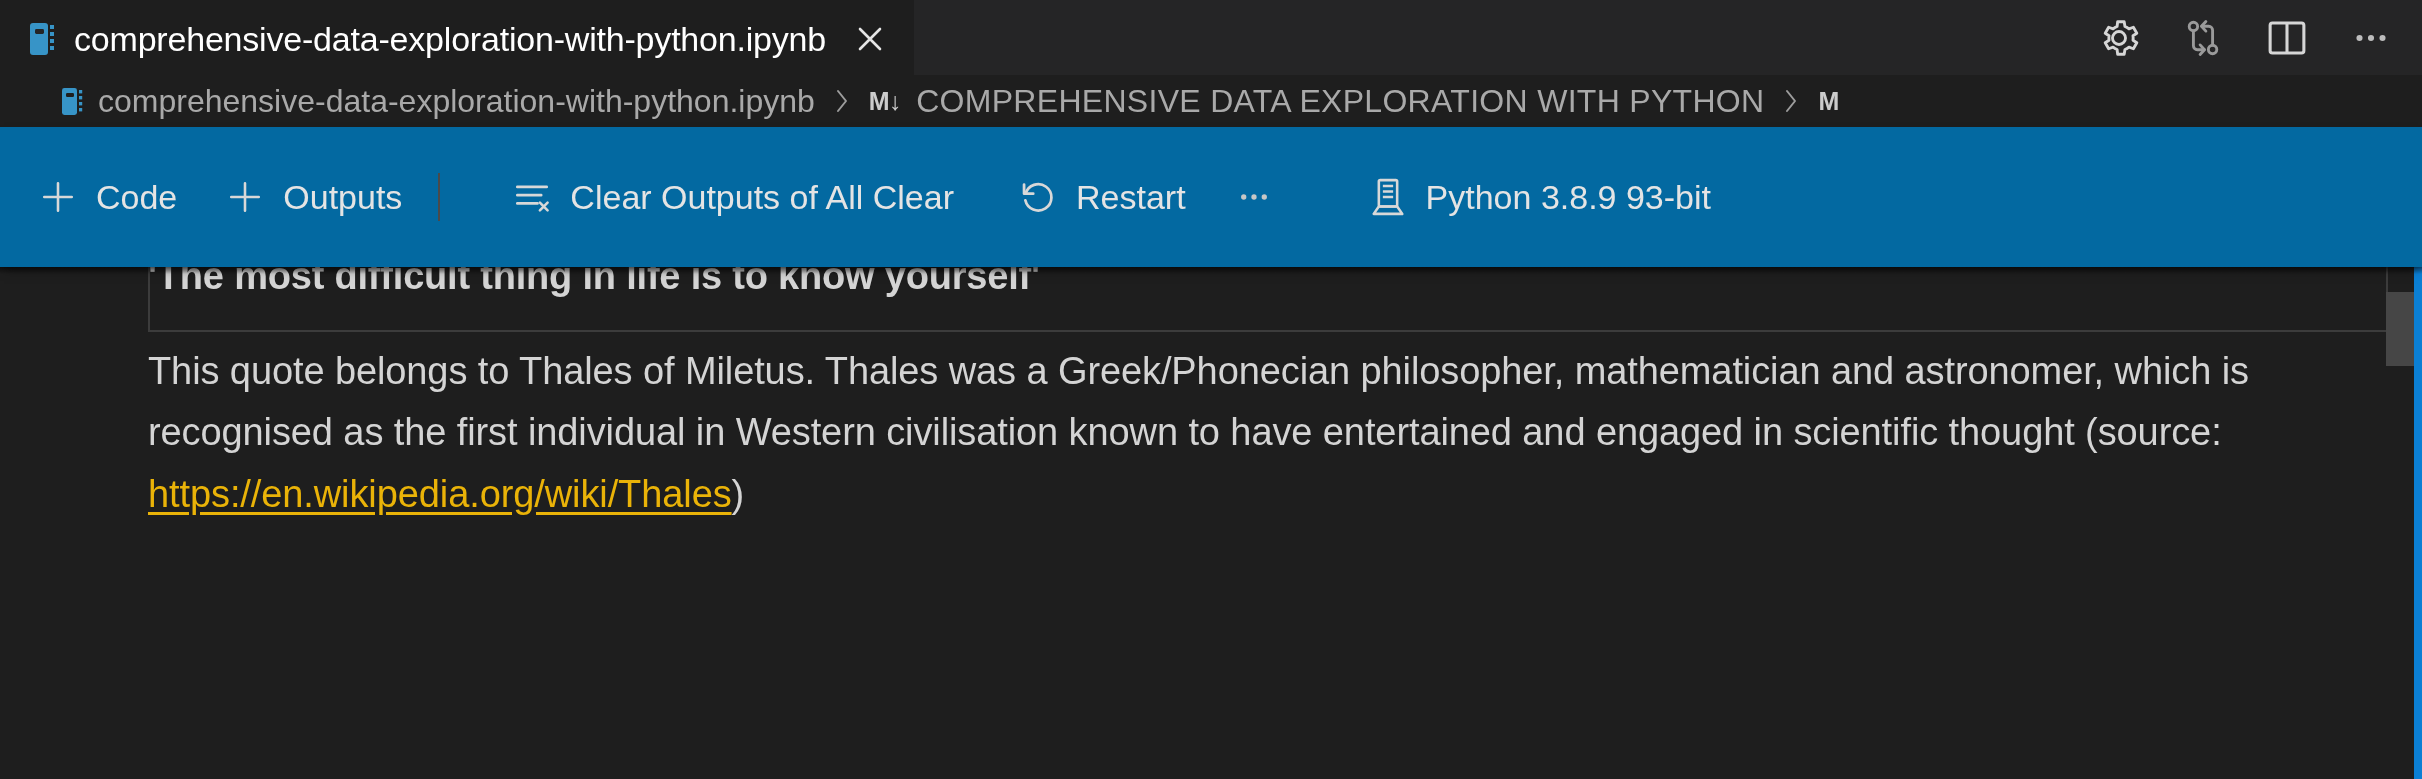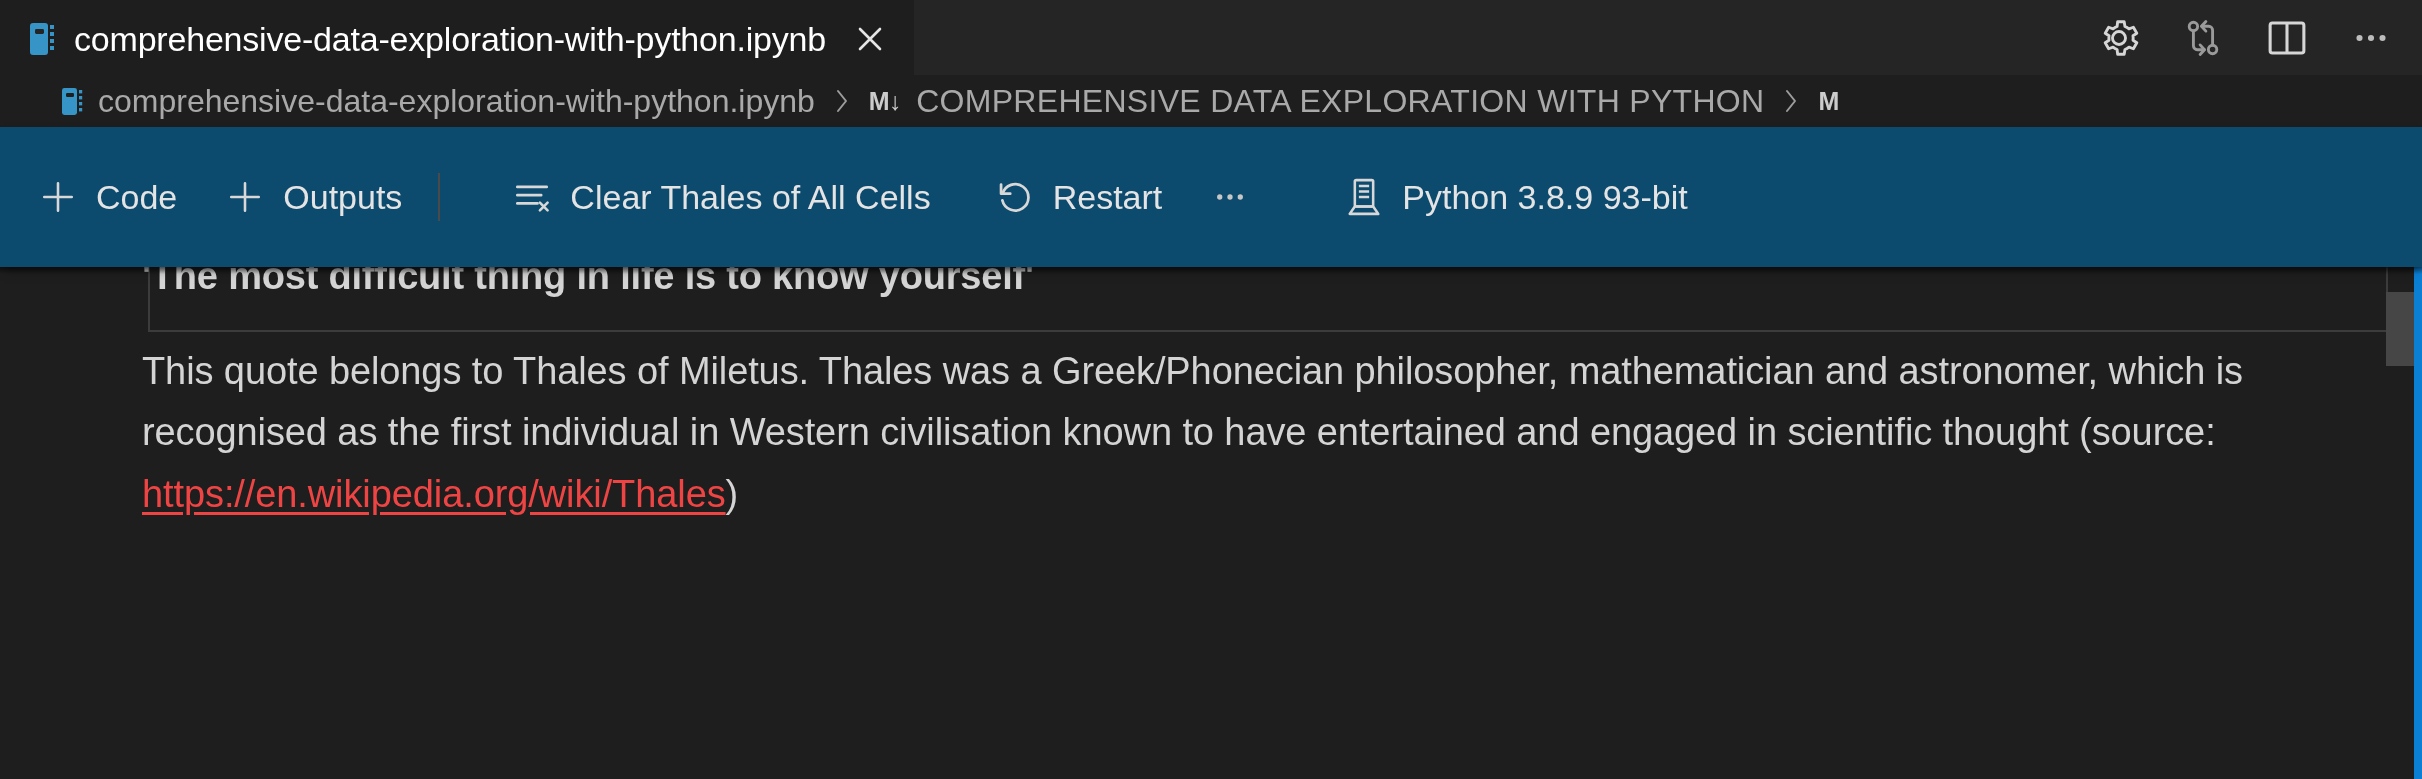--- a/index.html
+++ b/index.html
@@ -56,21 +56,21 @@
   .bc-nb-icon { width:22px; height:28px; position:relative; flex:0 0 auto; }
   .md-icon {
     font-size:25px; font-weight:bold; color:#cccccc; letter-spacing:-1px;
     display:flex; align-items:center; margin-right:2px;
   }
   .bc-caps { color:#a9a9a9; font-size:32px; letter-spacing:0.3px;text-align:right; }
 
   
   .nbtoolbar {
     position:absolute; left:0; top:127px; width:2422px; height:140px;
-    background:#0c4a6e;
+    background:#0369a1;
     display:flex; align-items:center;
     padding-left:22px;
     z-index:5;
     box-shadow:0 6px 10px -4px rgba(0,0,0,0.55);
   }
   .tbtn {
     display:flex; align-items:center; gap:16px;
     height:70px; padding:0 14px;
     color:#e4e4e4; font-size:34px; white-space:nowrap;
   }
@@ -85,37 +85,37 @@
     position:absolute; left:0; top:267px; width:2422px; height:512px;
     background:#1e1e1e;
     overflow:hidden;
   }
   .cell-selection {
     position:absolute; left:148px; top:0px; width:2240px; height:65px;
     border:2px solid #3c3c3c; border-top:none;
     background:#1e1e1e;
   }
   .md-body {
-    position:absolute; left:142px; top:0; width:2250px;
+    position:absolute; left:148px; top:0; width:2250px;
     color:#d4d4d4;
   }
   .quote-h {
     font-size:38px; font-weight:bold; color:#d4d4d4;
     line-height:1.15; letter-spacing:-0.2px;
     margin-top:-12px;
     white-space:nowrap;
   }
   .para {
     font-size:38px; line-height:1.62; color:#d4d4d4;
     letter-spacing:-0.1px;
     max-width:2240px;
   }
   .para-1 { margin-top:42px; }
   .para-2 { margin-top:48px; }
-  .link { color:#ef4444; text-decoration:underline; text-underline-offset:5px; }
+  .link { color:#eab308; text-decoration:underline; text-underline-offset:5px; }
 
   
   .vscroll-track {
     position:absolute; right:8px; top:267px; width:28px; height:512px;
     background:transparent;
   }
   .vscroll-thumb {
     position:absolute; right:8px; top:292px; width:28px; height:74px;
     background:#464646;
   }
@@ -252,21 +252,21 @@
 
     <span class="tb-gap-md"></span>
 
     <span class="tbtn">
       <span class="glyph">
         <svg width="44" height="44" viewBox="0 0 24 24" fill="none" stroke="#d8d8d8" stroke-width="1.5">
           <path d="M4 6.5h16M4 11h13M4 15.5h11" stroke-linecap="round"></path>
           <path d="M16.3 15.1l4.2 4.2M20.5 15.1l-4.2 4.2" stroke-width="1.4" stroke-linecap="round"></path>
         </svg>
       </span>
-      <span>Clear Thales of All Cells</span>
+      <span>Clear Outputs of All Clear</span>
     </span>
 
     <span class="tb-gap-md"></span>
 
     <span class="tbtn">
       <span class="glyph">
         <svg width="44" height="44" viewBox="0 0 24 24" fill="none" stroke="#d8d8d8" stroke-width="1.5">
           <path d="M5.2 10.2A7.2 7.2 0 1 1 5.1 13.8" stroke-linecap="round"></path>
           <path d="M4.4 5.2v5h5" stroke-linecap="round" stroke-linejoin="round"></path>
         </svg>

